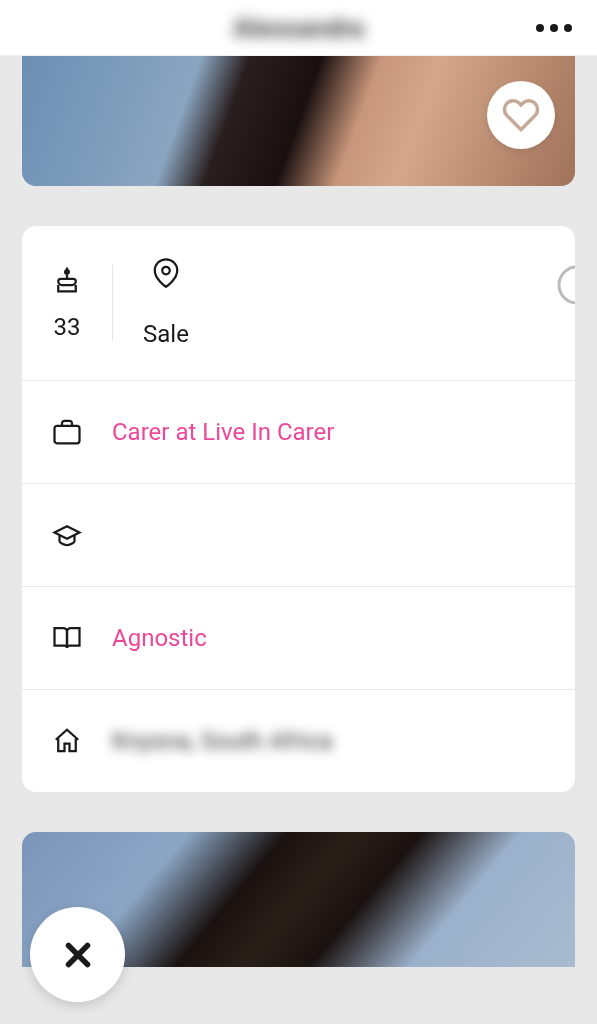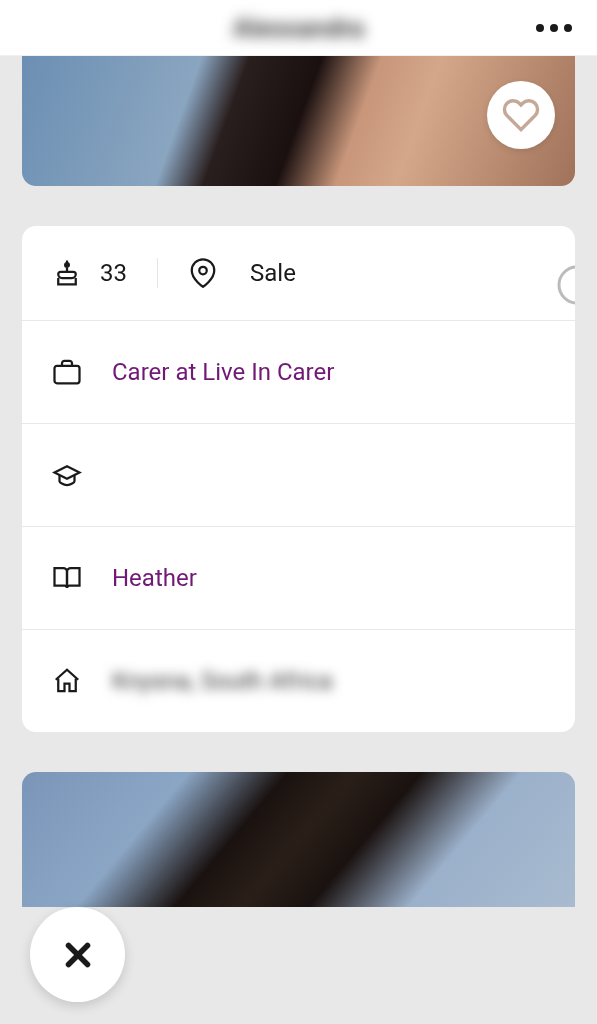--- a/index.html
+++ b/index.html
@@ -77,39 +77,40 @@
       display: flex;
       align-items: center;
       padding: 32px 0;
     }
     .stat-item {
       display: flex;
       align-items: center;
       gap: 18px;
       padding: 0 30px;
       border-right: 1px solid #e5e5e5;
+      flex-direction: column;
     }
     .stat-item:last-child {
       border-right: none;
       gap: 32px;
     }
     .stat-value {
       font-size: 24px;
       color: #1a1a1a;
     }
     .detail-row {
       display: flex;
       align-items: center;
       gap: 30px;
       padding: 36px 30px;
       border-top: 1px solid #e8e8e8;
     }
     .detail-text {
       font-size: 24px;
-      color: #701a75;
+      color: #ec4899;
     }
     .detail-text.blurred {
       filter: blur(6px);
       color: #333;
     }
     .photo-2 {
       margin: 40px 22px 0;
       height: 135px;
       border-radius: 14px 14px 0 0;
       overflow: hidden;
@@ -197,21 +198,21 @@
       <path d="M2 10 L12 5 L22 10 L12 15 Z"></path>
       <path d="M6 12 v5 c0 1 3 3 6 3 s6-2 6-3 v-5"></path>
     </svg>
   </div>
 
   <div class="detail-row">
     <svg class="icon" viewBox="0 0 24 24" fill="none" stroke="#1a1a1a" stroke-width="1.8">
       <path d="M2 4 h7 a3 3 0 0 1 3 3 v13 a2 2 0 0 0 -2 -2 H2 Z"></path>
       <path d="M22 4 h-7 a3 3 0 0 0 -3 3 v13 a2 2 0 0 1 2 -2 h8 Z"></path>
     </svg>
-    <span class="detail-text">Heather</span>
+    <span class="detail-text">Agnostic</span>
   </div>
 
   <div class="detail-row" style="border-bottom:none">
     <svg class="icon" viewBox="0 0 24 24" fill="none" stroke="#1a1a1a" stroke-width="1.8">
       <path d="M3 11 L12 3 L21 11"></path>
       <path d="M5 10 v10 h5 v-6 h4 v6 h5 v-10"></path>
     </svg>
     <span class="detail-text blurred">Knysna, South Africa</span>
   </div>
 </div>

